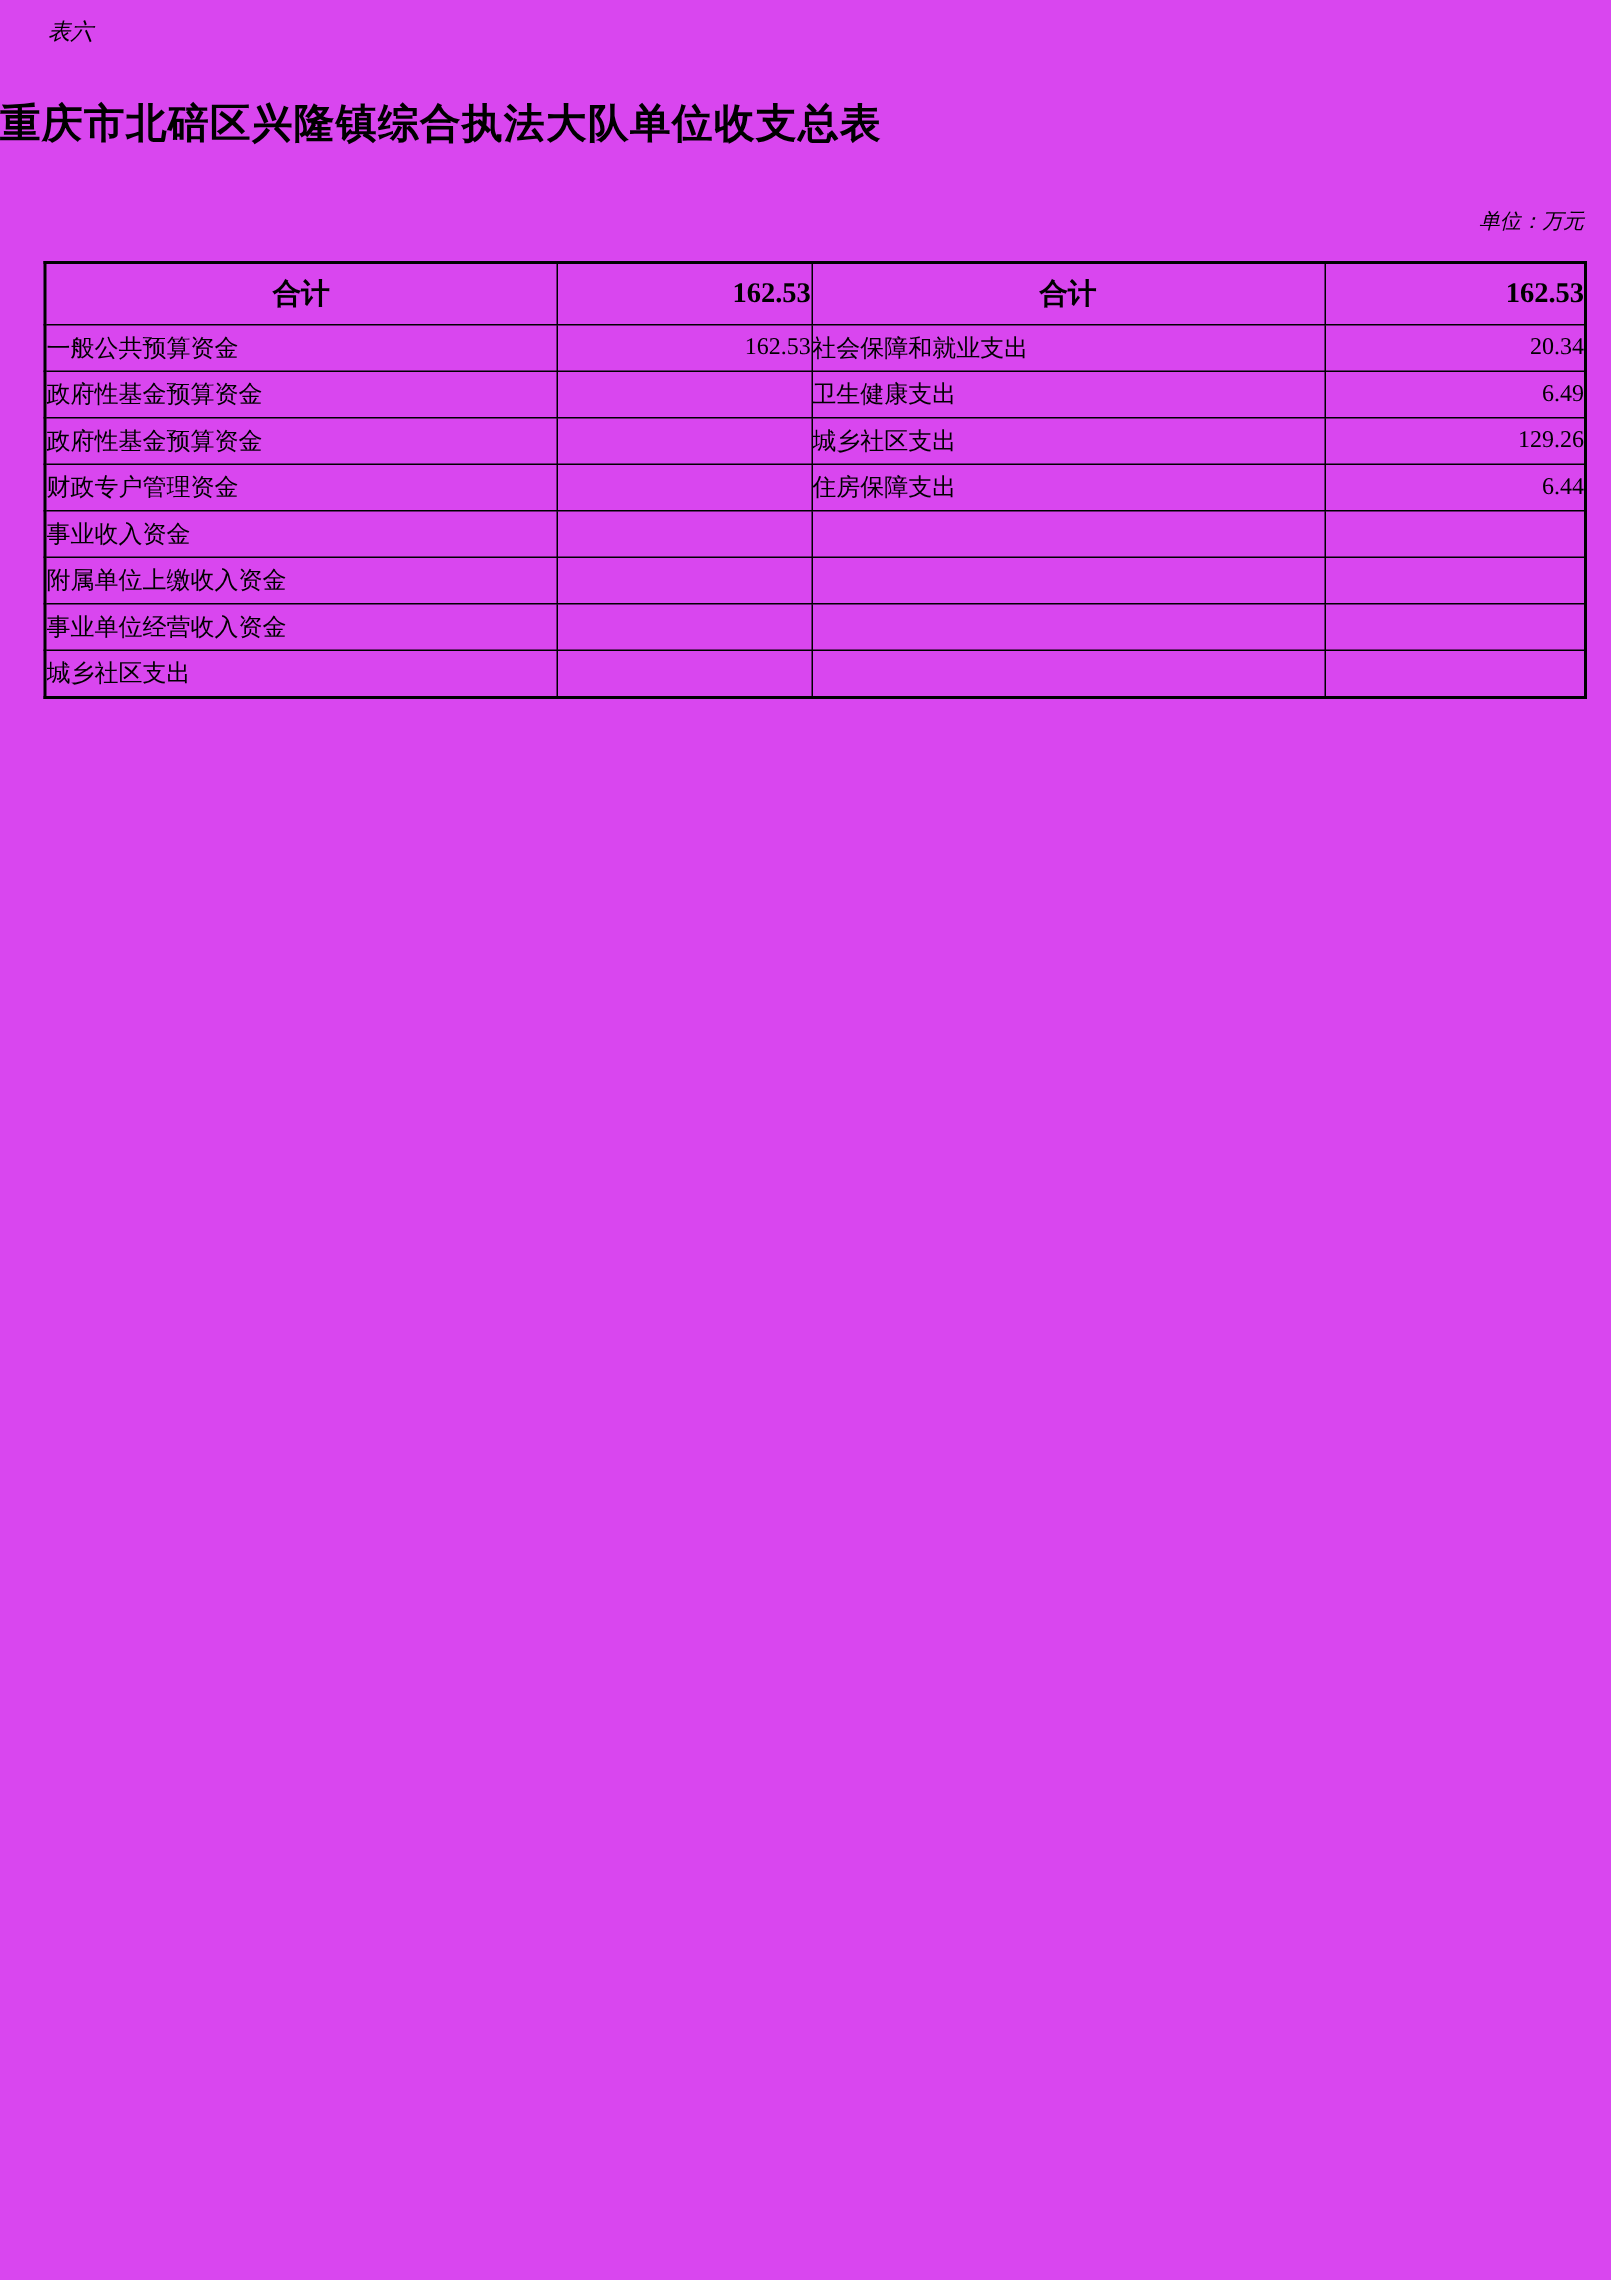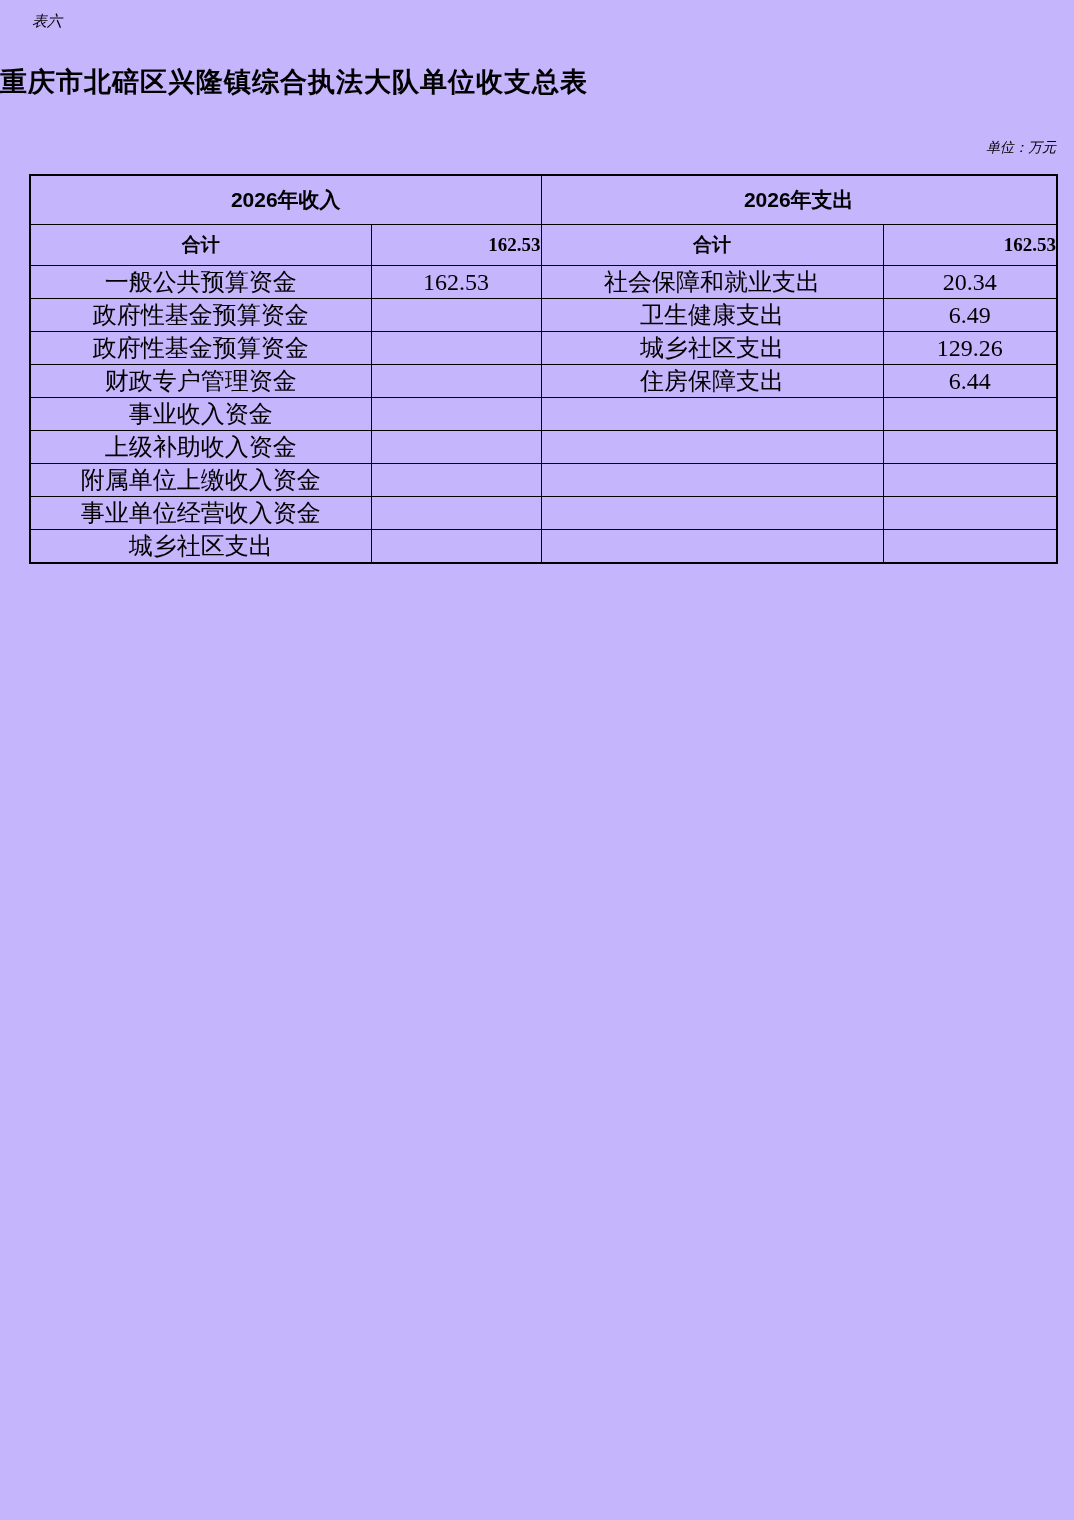--- a/index.html
+++ b/index.html
@@ -4,21 +4,21 @@
 <style>
   html, body {
     margin: 0;
     padding: 0;
     background: #ffffff;
   }
   .page {
     position: relative;
     width: 1074px;
     height: 1520px;
-    background: #c4b5fd;
+    background: #d946ef;
     color: #000000;
     font-family: "Liberation Serif", "DejaVu Serif", serif;
     overflow: hidden;
   }
   .table-label {
     position: absolute;
     left: 32px;
     top: 12px;
     font-size: 15px;
     font-style: italic;
@@ -74,22 +74,21 @@
     text-align: center;
     border-bottom: 2px solid #000;
   }
   .budget-table tr.total-row td {
     height: 40px;
     font-weight: bold;
     font-size: 19px;
   }
   .budget-table tr.data-row td {
     height: 30px;
-    font-size: 24px;
-    text-align: center;
+    font-size: 16px;
   }
   .cell-center { text-align: center; }
   .cell-item   { text-align: left;  padding-left: 5px; }
   .cell-value  { text-align: right; padding-right: 4px; }
   .divider-col { border-left: 1px solid #000; }
 </style>
 </head>
 <body>
 
 <div class="page">
@@ -101,24 +100,20 @@
   <div class="unit-note">单位：万元</div>
 
   <table class="budget-table">
     <colgroup>
       <col style="width:341px">
       <col style="width:170px">
       <col style="width:342px">
       <col style="width:174px">
     </colgroup>
     <thead>
-      <tr class="h1">
-        <th colspan="2">2026年收入</th>
-        <th colspan="2" class="divider-col">2026年支出</th>
-      </tr>
     </thead>
     <tbody>
       <tr class="total-row">
         <td class="cell-center">合计</td>
         <td class="cell-value">162.53</td>
         <td class="cell-center divider-col">合计</td>
         <td class="cell-value">162.53</td>
       </tr>
 
       <tr class="data-row">
@@ -145,26 +140,20 @@
         <td class="cell-item divider-col">住房保障支出</td>
         <td class="cell-value">6.44</td>
       </tr>
       <tr class="data-row">
         <td class="cell-item">事业收入资金</td>
         <td class="cell-value"></td>
         <td class="cell-item divider-col"></td>
         <td class="cell-value"></td>
       </tr>
       <tr class="data-row">
-        <td class="cell-item">上级补助收入资金</td>
-        <td class="cell-value"></td>
-        <td class="cell-item divider-col"></td>
-        <td class="cell-value"></td>
-      </tr>
-      <tr class="data-row">
         <td class="cell-item">附属单位上缴收入资金</td>
         <td class="cell-value"></td>
         <td class="cell-item divider-col"></td>
         <td class="cell-value"></td>
       </tr>
       <tr class="data-row">
         <td class="cell-item">事业单位经营收入资金</td>
         <td class="cell-value"></td>
         <td class="cell-item divider-col"></td>
         <td class="cell-value"></td>

